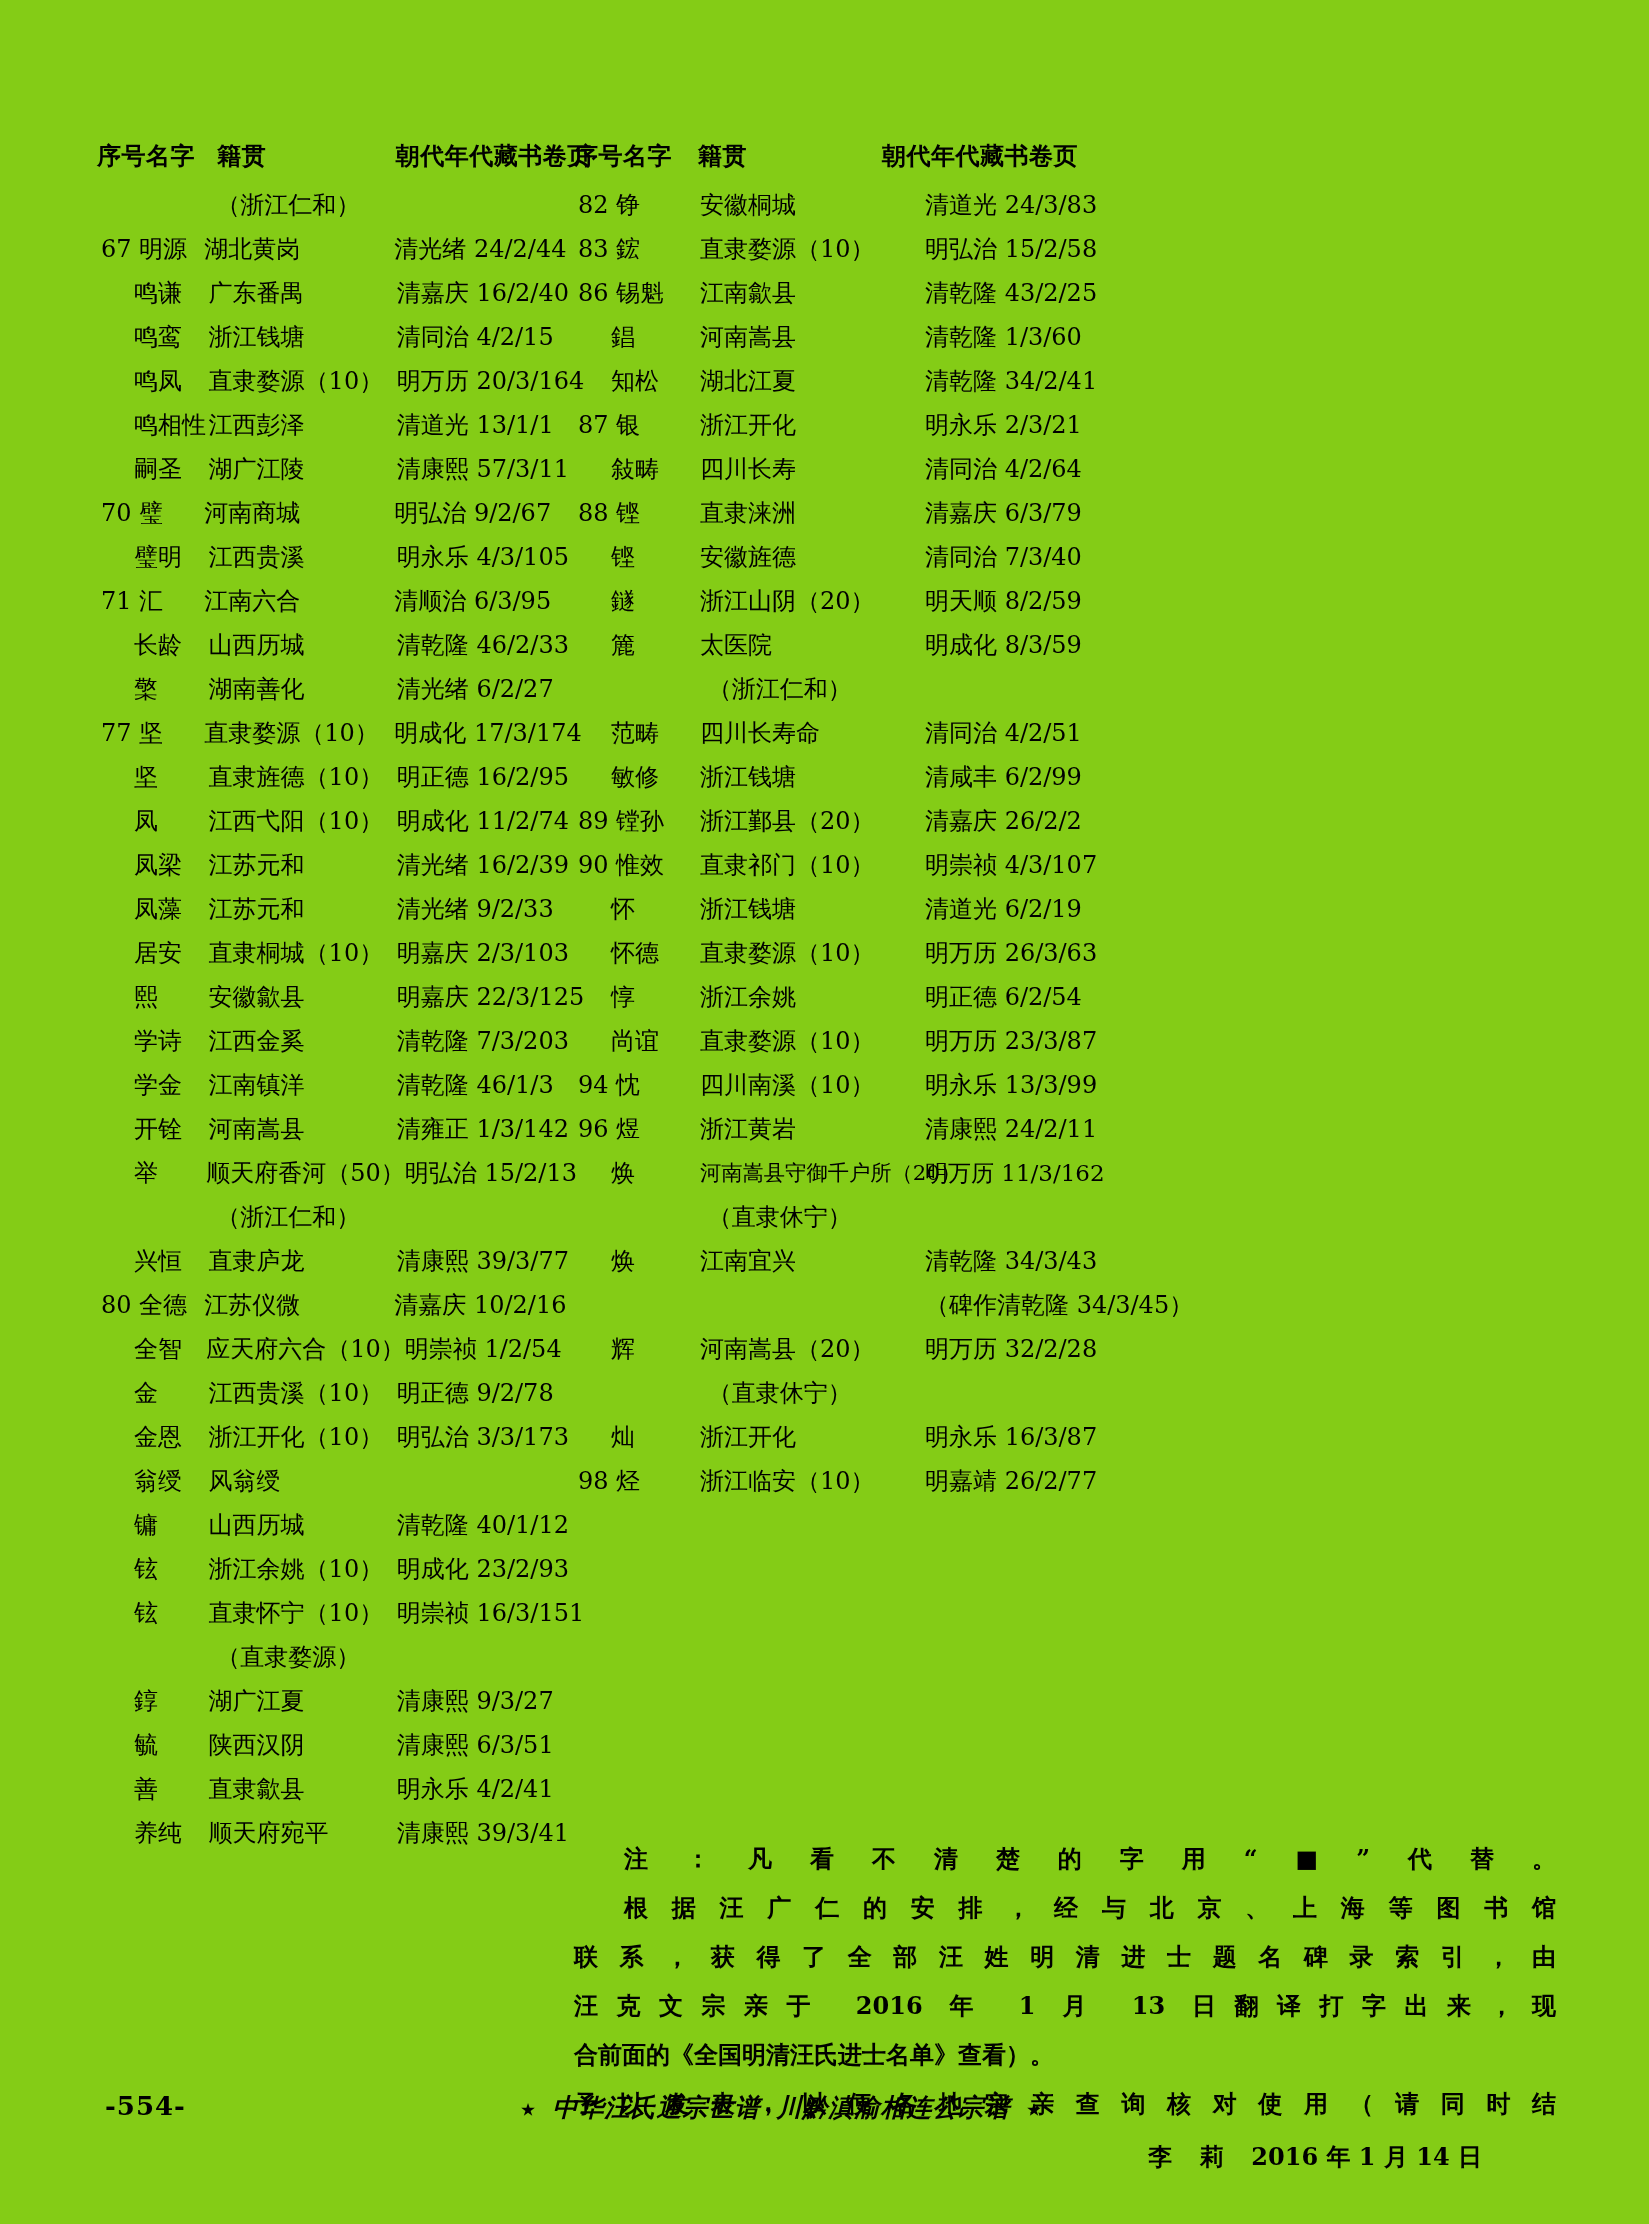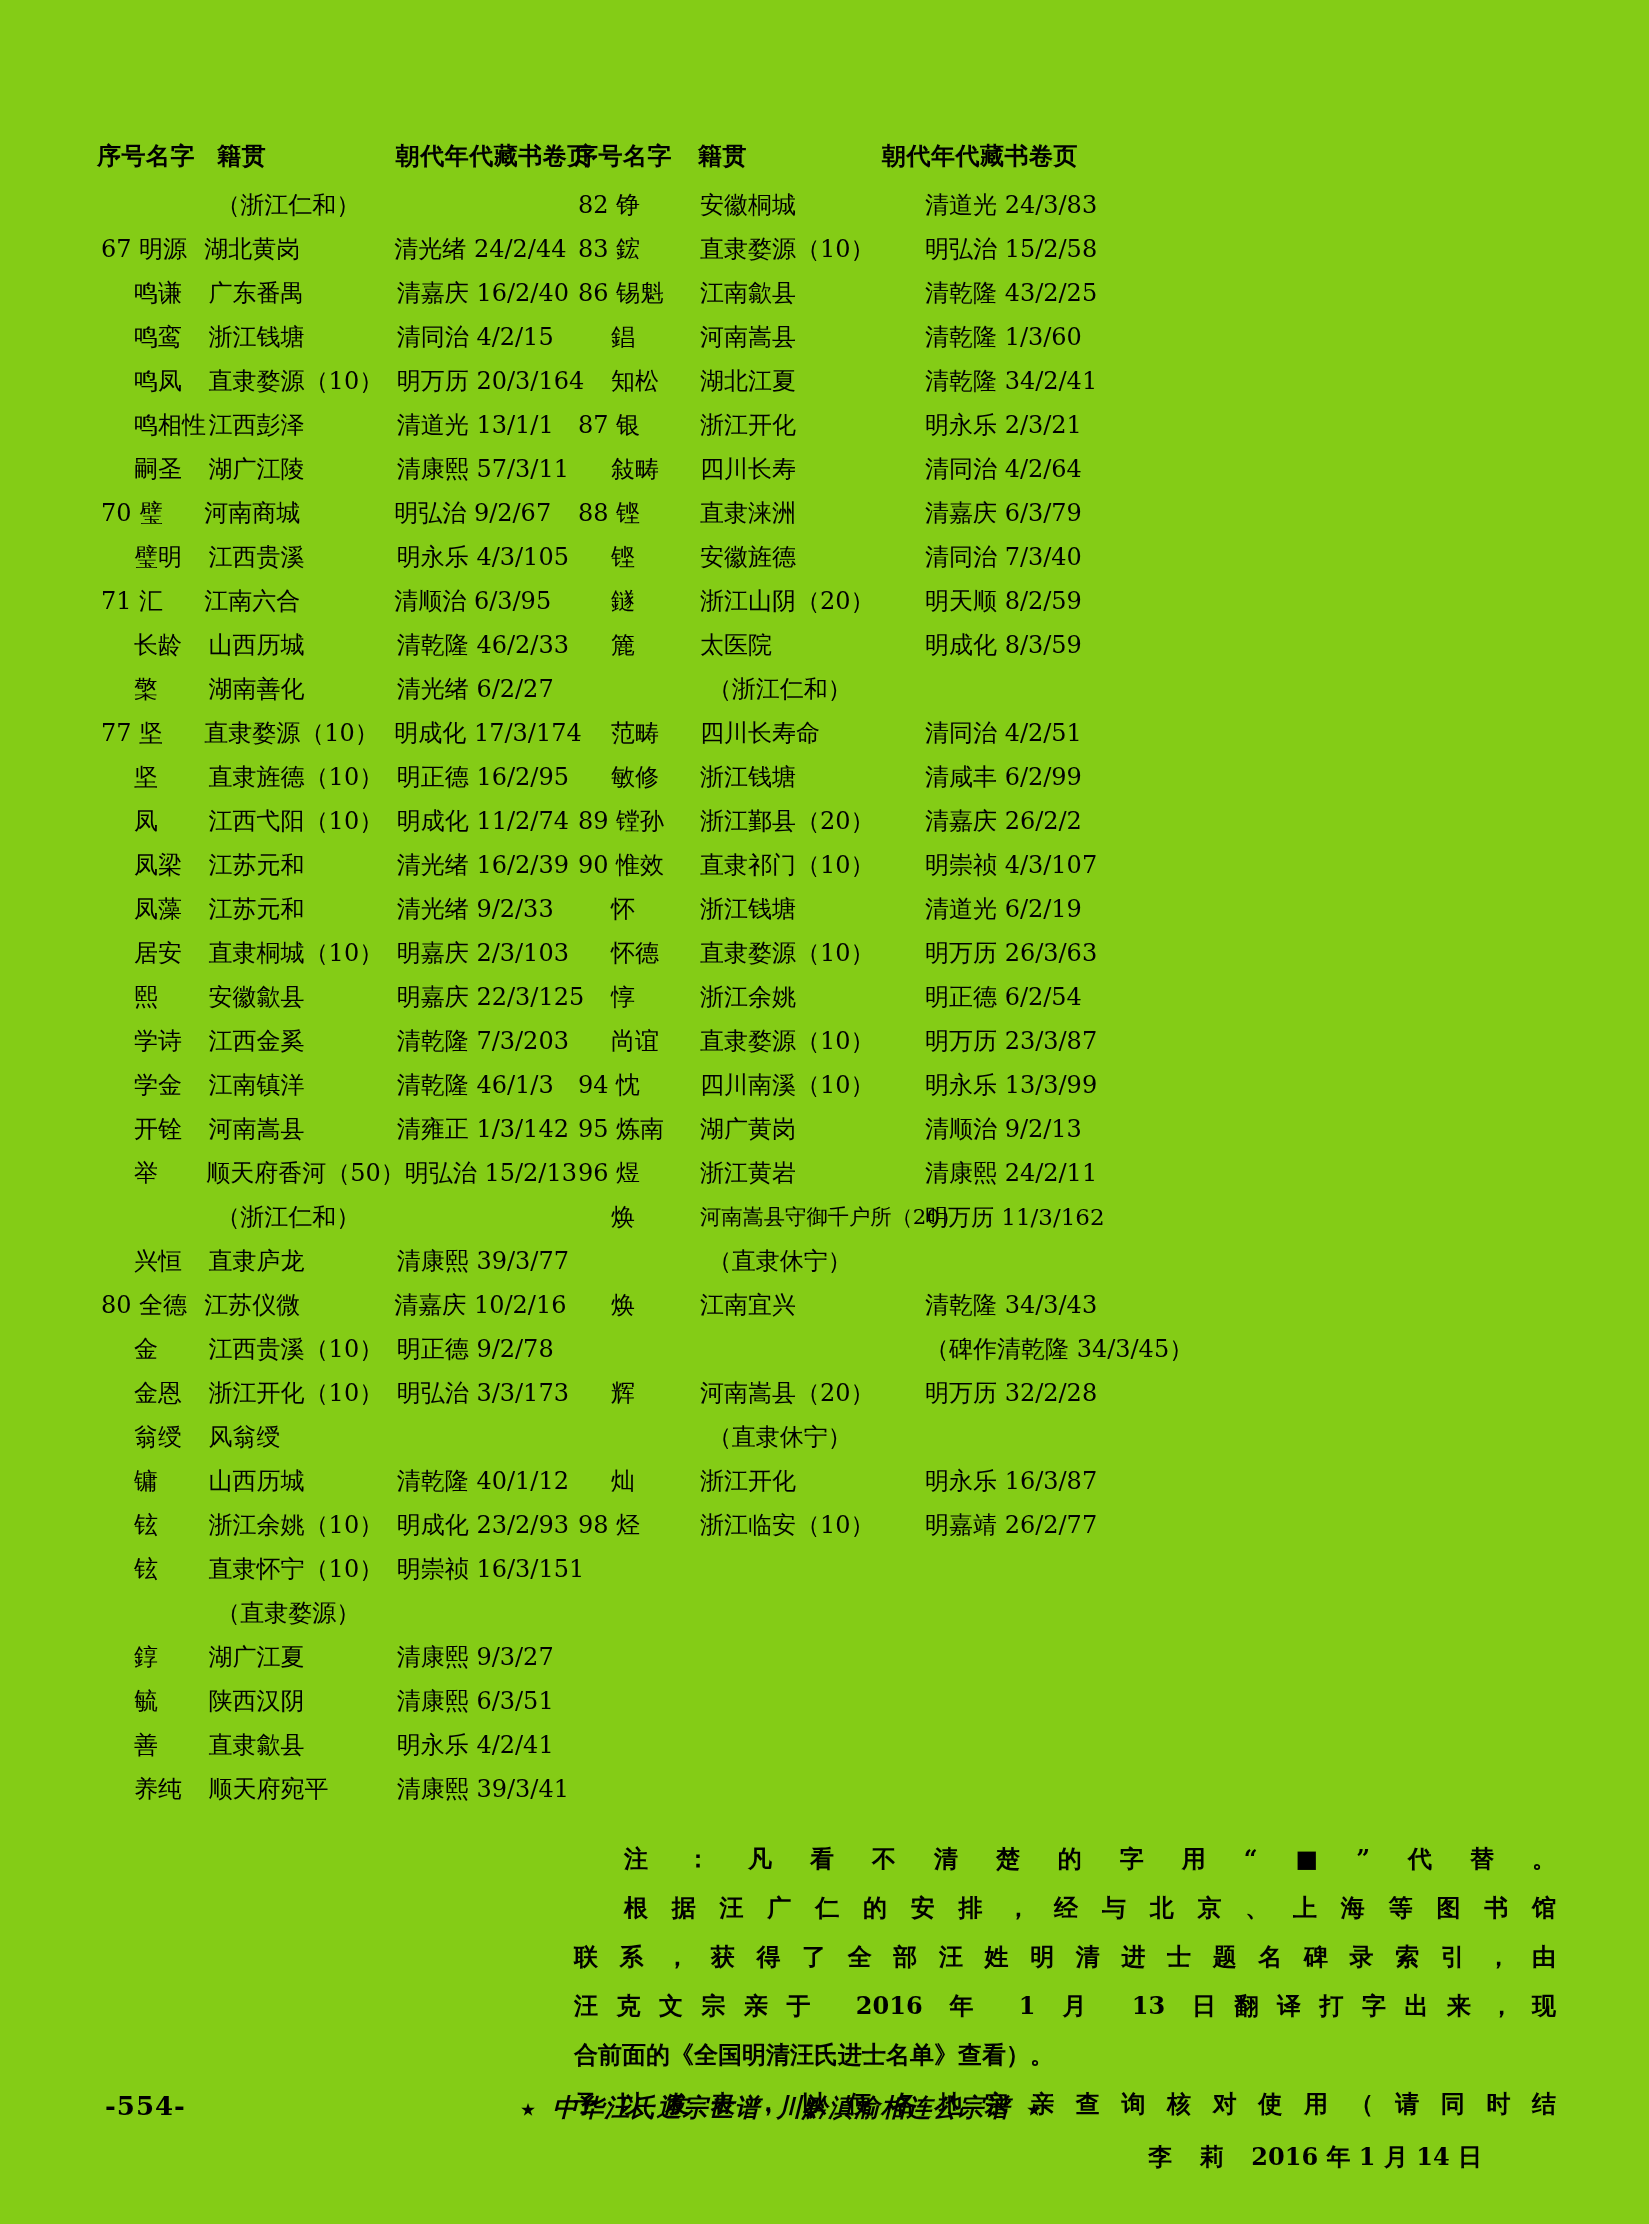--- a/index.html
+++ b/index.html
@@ -263,20 +263,25 @@
           <span class="c-num indent">兴恒</span>
           <span class="c-place">直隶庐龙</span>
           <span class="c-dyn">清康熙 39/3/77</span>
         </div>
         <div class="row">
           <span class="c-num">80 全德</span>
           <span class="c-place">江苏仪微</span>
           <span class="c-dyn">清嘉庆 10/2/16</span>
         </div>
         <div class="row">
+          <span class="c-num indent">全智</span>
+          <span class="c-place">应天府六合（10）</span>
+          <span class="c-dyn">明崇祯 1/2/54</span>
+        </div>
+        <div class="row">
           <span class="c-num indent">金</span>
           <span class="c-place">江西贵溪（10）</span>
           <span class="c-dyn">明正德 9/2/78</span>
         </div>
         <div class="row">
           <span class="c-num indent">金恩</span>
           <span class="c-place">浙江开化（10）</span>
           <span class="c-dyn">明弘治 3/3/173</span>
         </div>
         <div class="row">
@@ -431,25 +436,20 @@
         </div>
         <div class="row">
           <span class="c-num indent">尚谊</span>
           <span class="c-place">直隶婺源（10）</span>
           <span class="c-dyn">明万历 23/3/87</span>
         </div>
         <div class="row">
           <span class="c-num">94 忱</span>
           <span class="c-place">四川南溪（10）</span>
           <span class="c-dyn">明永乐 13/3/99</span>
-        </div>
-        <div class="row">
-          <span class="c-num">95 炼南</span>
-          <span class="c-place">湖广黄岗</span>
-          <span class="c-dyn">清顺治 9/2/13</span>
         </div>
         <div class="row">
           <span class="c-num">96 煜</span>
           <span class="c-place">浙江黄岩</span>
           <span class="c-dyn">清康熙 24/2/11</span>
         </div>
         <div class="row">
           <span class="c-num indent">焕</span>
           <span class="c-place" style="font-size: 21.3px;">河南嵩县守御千户所（20）</span>
           <span class="c-dyn" style="font-size: 23px;">明万历 11/3/162</span>

